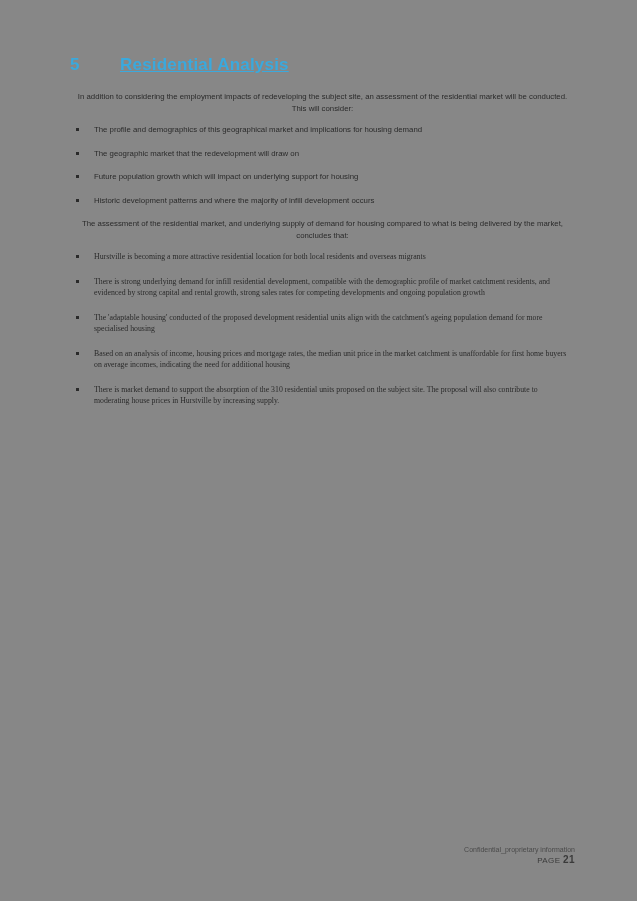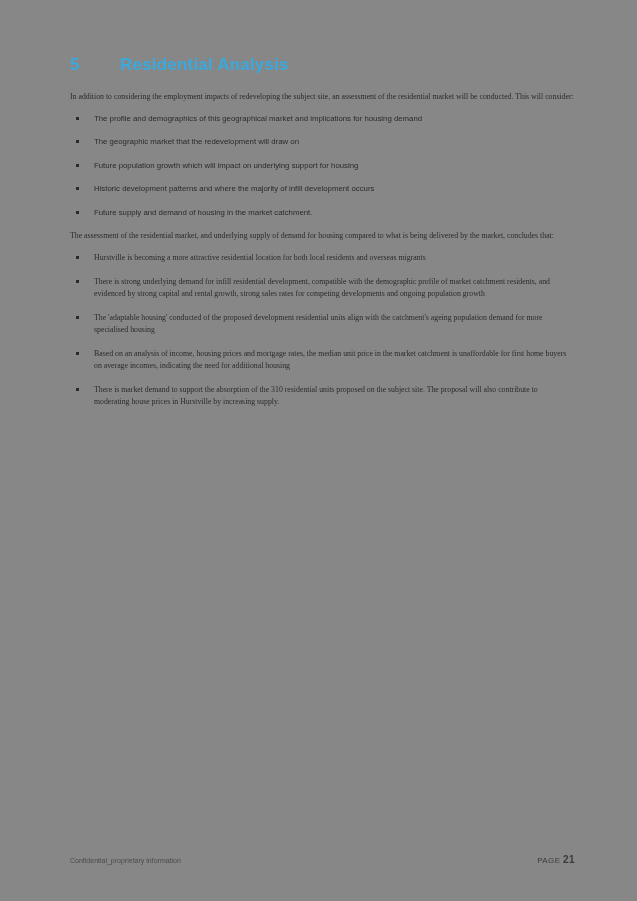--- a/index.html
+++ b/index.html
@@ -34,28 +34,28 @@
     font-weight: bold;
     letter-spacing: 0.2px;
     margin-bottom: 16px;
   }
   .heading .num {
     width: 50px;
     flex: 0 0 50px;
   }
   .heading .htext {
     flex: 1;
+    text-decoration: underline;
   }
   p.para {
     color: #2a2a2a;
     font-size: 7.8px;
     line-height: 11.5px;
     margin: 0 0 10px 0;
-    text-align: left;
-    font-family: Liberation Serif, serif;
+    text-align: center;
   }
   ul.bullets {
     list-style: none;
     margin: 0 0 10px 0;
     padding: 0;
   }
   ul.bullets li {
     position: relative;
     color: #2a2a2a;
     font-size: 7.8px;
@@ -77,20 +77,21 @@
     font-family: Liberation Serif, serif;
   }
   .footer {
     position: absolute;
     left: 70px;
     right: 62px;
     bottom: 36px;
     display: flex;
     justify-content: space-between;
     align-items: flex-end;
+    flex-direction: column;
   }
   .footer-left {
     color: #4a4a4a;
     font-size: 7px;
     line-height: 9px;
   }
   .footer-left .fl1 { display: block; }
   .footer-left .fl2 { display: block; }
   .footer-right {
     color: #3a3a3a;
@@ -115,21 +116,20 @@
       <span class="htext">Residential Analysis</span>
     </div>
 
     <p class="para">In addition to considering the employment impacts of redeveloping the subject site, an assessment of the residential market will be conducted.  This will consider:</p>
 
     <ul class="bullets">
       <li>The profile and demographics of this geographical market and implications for housing demand</li>
       <li>The geographic market that the redevelopment will draw on</li>
       <li>Future population growth which will impact on underlying support for housing</li>
       <li>Historic development patterns and where the majority of infill development occurs</li>
-      <li>Future supply and demand of housing in the market catchment.</li>
     </ul>
 
     <p class="para">The assessment of the residential market, and underlying supply of demand for housing compared to what is being delivered by the market, concludes that:</p>
 
     <ul class="bullets tight">
       <li>Hurstville is becoming a more attractive residential location for both local residents and overseas migrants</li>
       <li>There is strong underlying demand for infill residential development, compatible with the demographic profile of market catchment residents, and evidenced by strong capital and rental growth, strong sales rates for competing developments and ongoing population growth</li>
       <li>The 'adaptable housing' conducted of the proposed development residential units align with the catchment's ageing population demand for more specialised housing</li>
       <li>Based on an analysis of income, housing prices and mortgage rates, the median unit price in the market catchment is unaffordable for first home buyers on average incomes, indicating the need for additional housing</li>
       <li>There is market demand to support the absorption of the 310 residential units proposed on the subject site.  The proposal will also contribute to moderating house prices in Hurstville by increasing supply.</li>

